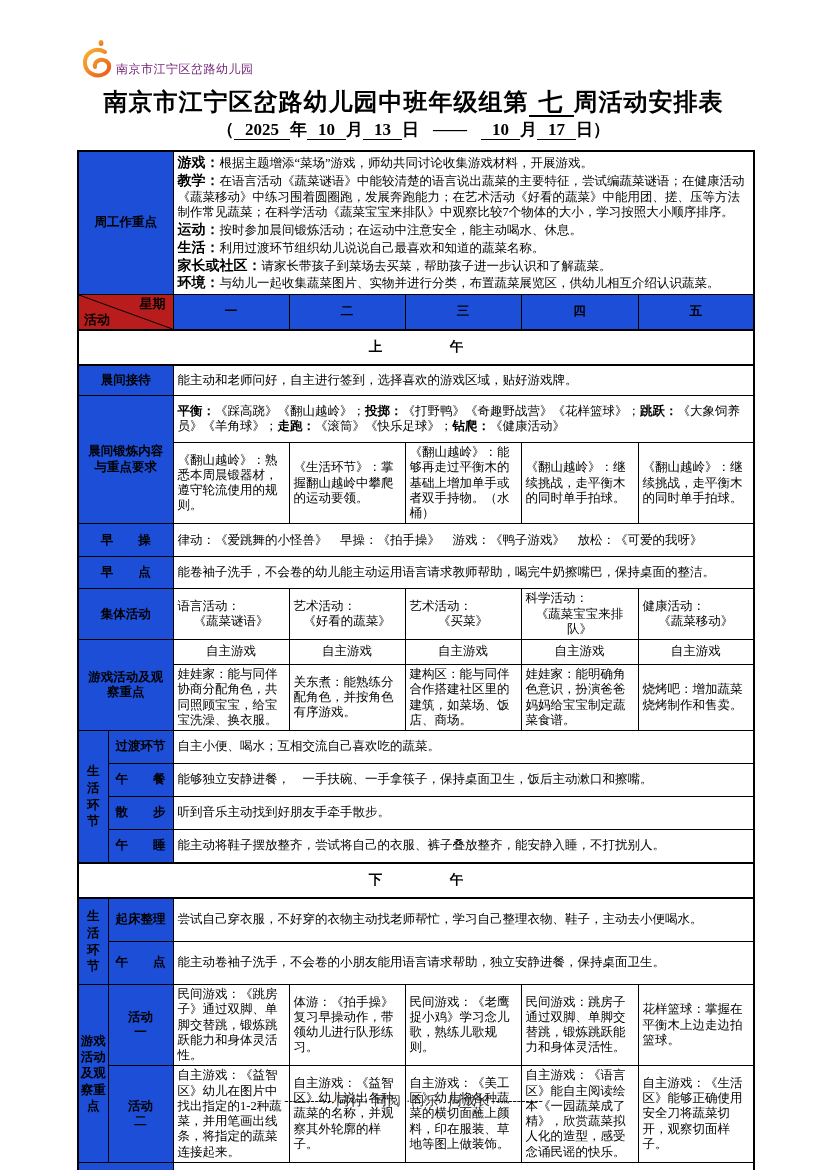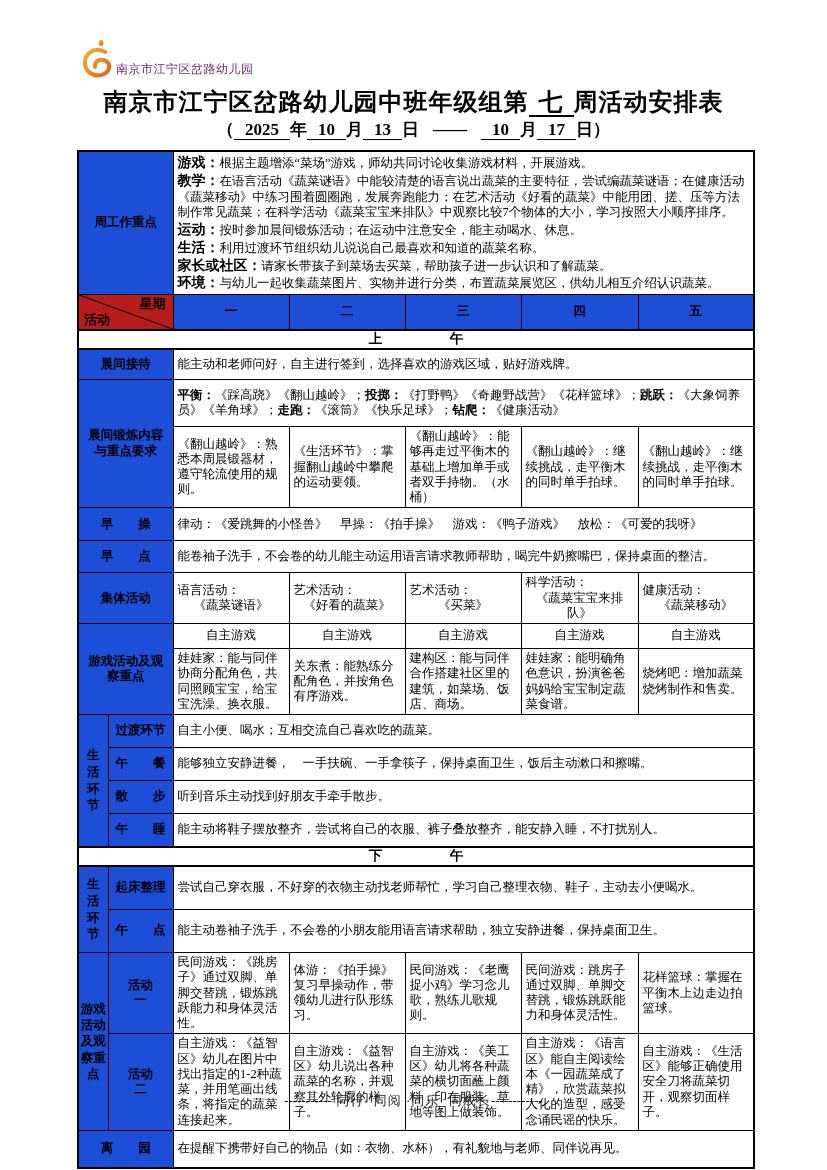--- a/index.html
+++ b/index.html
@@ -18,21 +18,21 @@
   .date-line .gap{display:inline-block;width:14px;}
   
   .sched{position:absolute;left:77px;top:150px;border-collapse:collapse;table-layout:fixed;
          width:676px;border:2px solid #000;}
   .sched td{border:1px solid #000;padding:2px 4px;font-size:12.5px;line-height:1.22;
             vertical-align:middle;word-break:break-all;}
   .lab{background:#1d4ed8;font-weight:bold;text-align:center;font-size:13.5px;}
   .ct{text-align:left;}
   .center{text-align:center;}
   .band td{border-top:2px solid #000;border-bottom:2px solid #000;font-weight:bold;
-           text-align:center;font-size:13.5px;height:17px;padding:0;}
+           text-align:center;font-size:13.5px;height:17px;padding:8px;}
   .wf-item{margin:0;text-align:left;line-height:1.26;}
   .wf-item b{font-size:14px;}
   .diag{position:relative;padding:0;background:#b91c1c;height:30px;}
   .diag svg{position:absolute;left:0;top:0;width:100%;height:100%;}
   .diag .c-top{position:absolute;top:1px;right:7px;font-weight:bold;font-size:13px;}
   .diag .c-bot{position:absolute;bottom:1px;left:5px;font-weight:bold;font-size:13px;}
   .vlab span{display:inline-block;width:1.1em;line-height:1.35;}
   .vlab2 span{display:inline-block;width:2.1em;line-height:1.3;letter-spacing:0;}
   .wraplab span{display:inline-block;width:2.6em;}
   .g-line1{text-align:left;}

